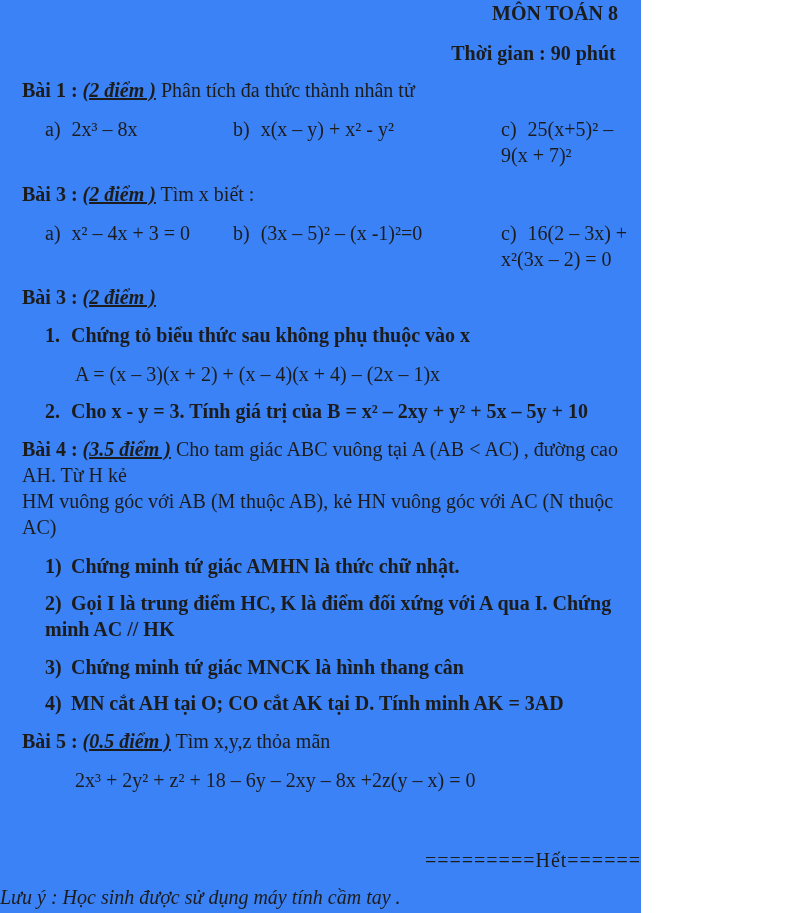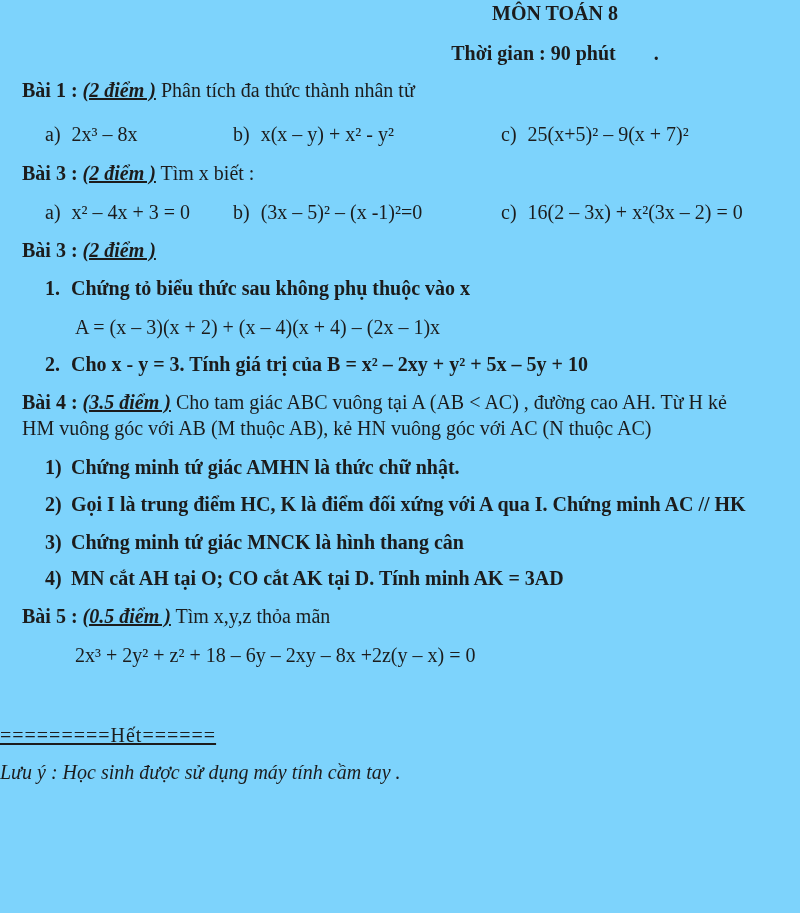--- a/index.html
+++ b/index.html
@@ -1,20 +1,20 @@
 <!DOCTYPE html>
 <html><head>
 <meta charset="utf-8">
 <style>
   html, body { margin: 0; padding: 0; background: #ffffff; }
   .page {
     position: relative;
-    width: 800px;
+    width: 641px;
     height: 913px;
-    background: #7dd3fc;
+    background: #3b82f6;
     font-family: "Liberation Serif", "DejaVu Serif", serif;
     font-size: 20px;
     line-height: 26px;
     color: #1c1c1c;
     overflow: hidden;
   }
   p { margin: 0; }
   .b  { font-weight: bold; text-align: right; }
   .bi { font-weight: bold; font-style: italic; text-decoration: underline; }
 
@@ -31,40 +31,40 @@
   .abc-row .c1 { width: 188px; }
   .abc-row .c2 { width: 268px; }
   .abc-row .c3 { flex: 1; }
   .item-label { margin-right: 11px; }
 
   .num-item { margin-left: 45px; margin-right: 18px; font-weight: bold; }
   .num-label { display: inline-block; min-width: 26px; }
 
   .formula { margin-left: 75px; }
 
-  .end-line { text-align: left; letter-spacing: 1px; text-decoration: underline; }
+  .end-line { text-align: right; letter-spacing: 1px; }
   .note-line { text-align: left; font-style: italic; }
 </style>
 </head>
 <body>
 
 <div class="page">
 
   <div class="doc-header">
     <p class="doc-title">MÔN TOÁN 8</p>
     <p class="doc-time"><span>Thời gian : 90 phút</span><span class="stray-period">.</span></p>
   </div>
 
   <section>
     <p class="heading" style="margin-top:11px">
       <span class="b">Bài 1 :</span>
       <span class="bi">(2 điểm )</span>
       <span>Phân tích đa thức thành nhân tử</span>
     </p>
-    <div class="abc-row" style="margin-top:18px">
+    <div class="abc-row" style="margin-top:13px">
       <div class="c1"><span class="item-label">a)</span><span>2x³ – 8x</span></div>
       <div class="c2"><span class="item-label">b)</span><span>x(x – y) + x² - y²</span></div>
       <div class="c3"><span class="item-label">c)</span><span>25(x+5)² – 9(x + 7)²</span></div>
     </div>
   </section>
 
   <section>
     <p class="heading" style="margin-top:13px">
       <span class="b">Bài 3 :</span>
       <span class="bi">(2 điểm )</span>

